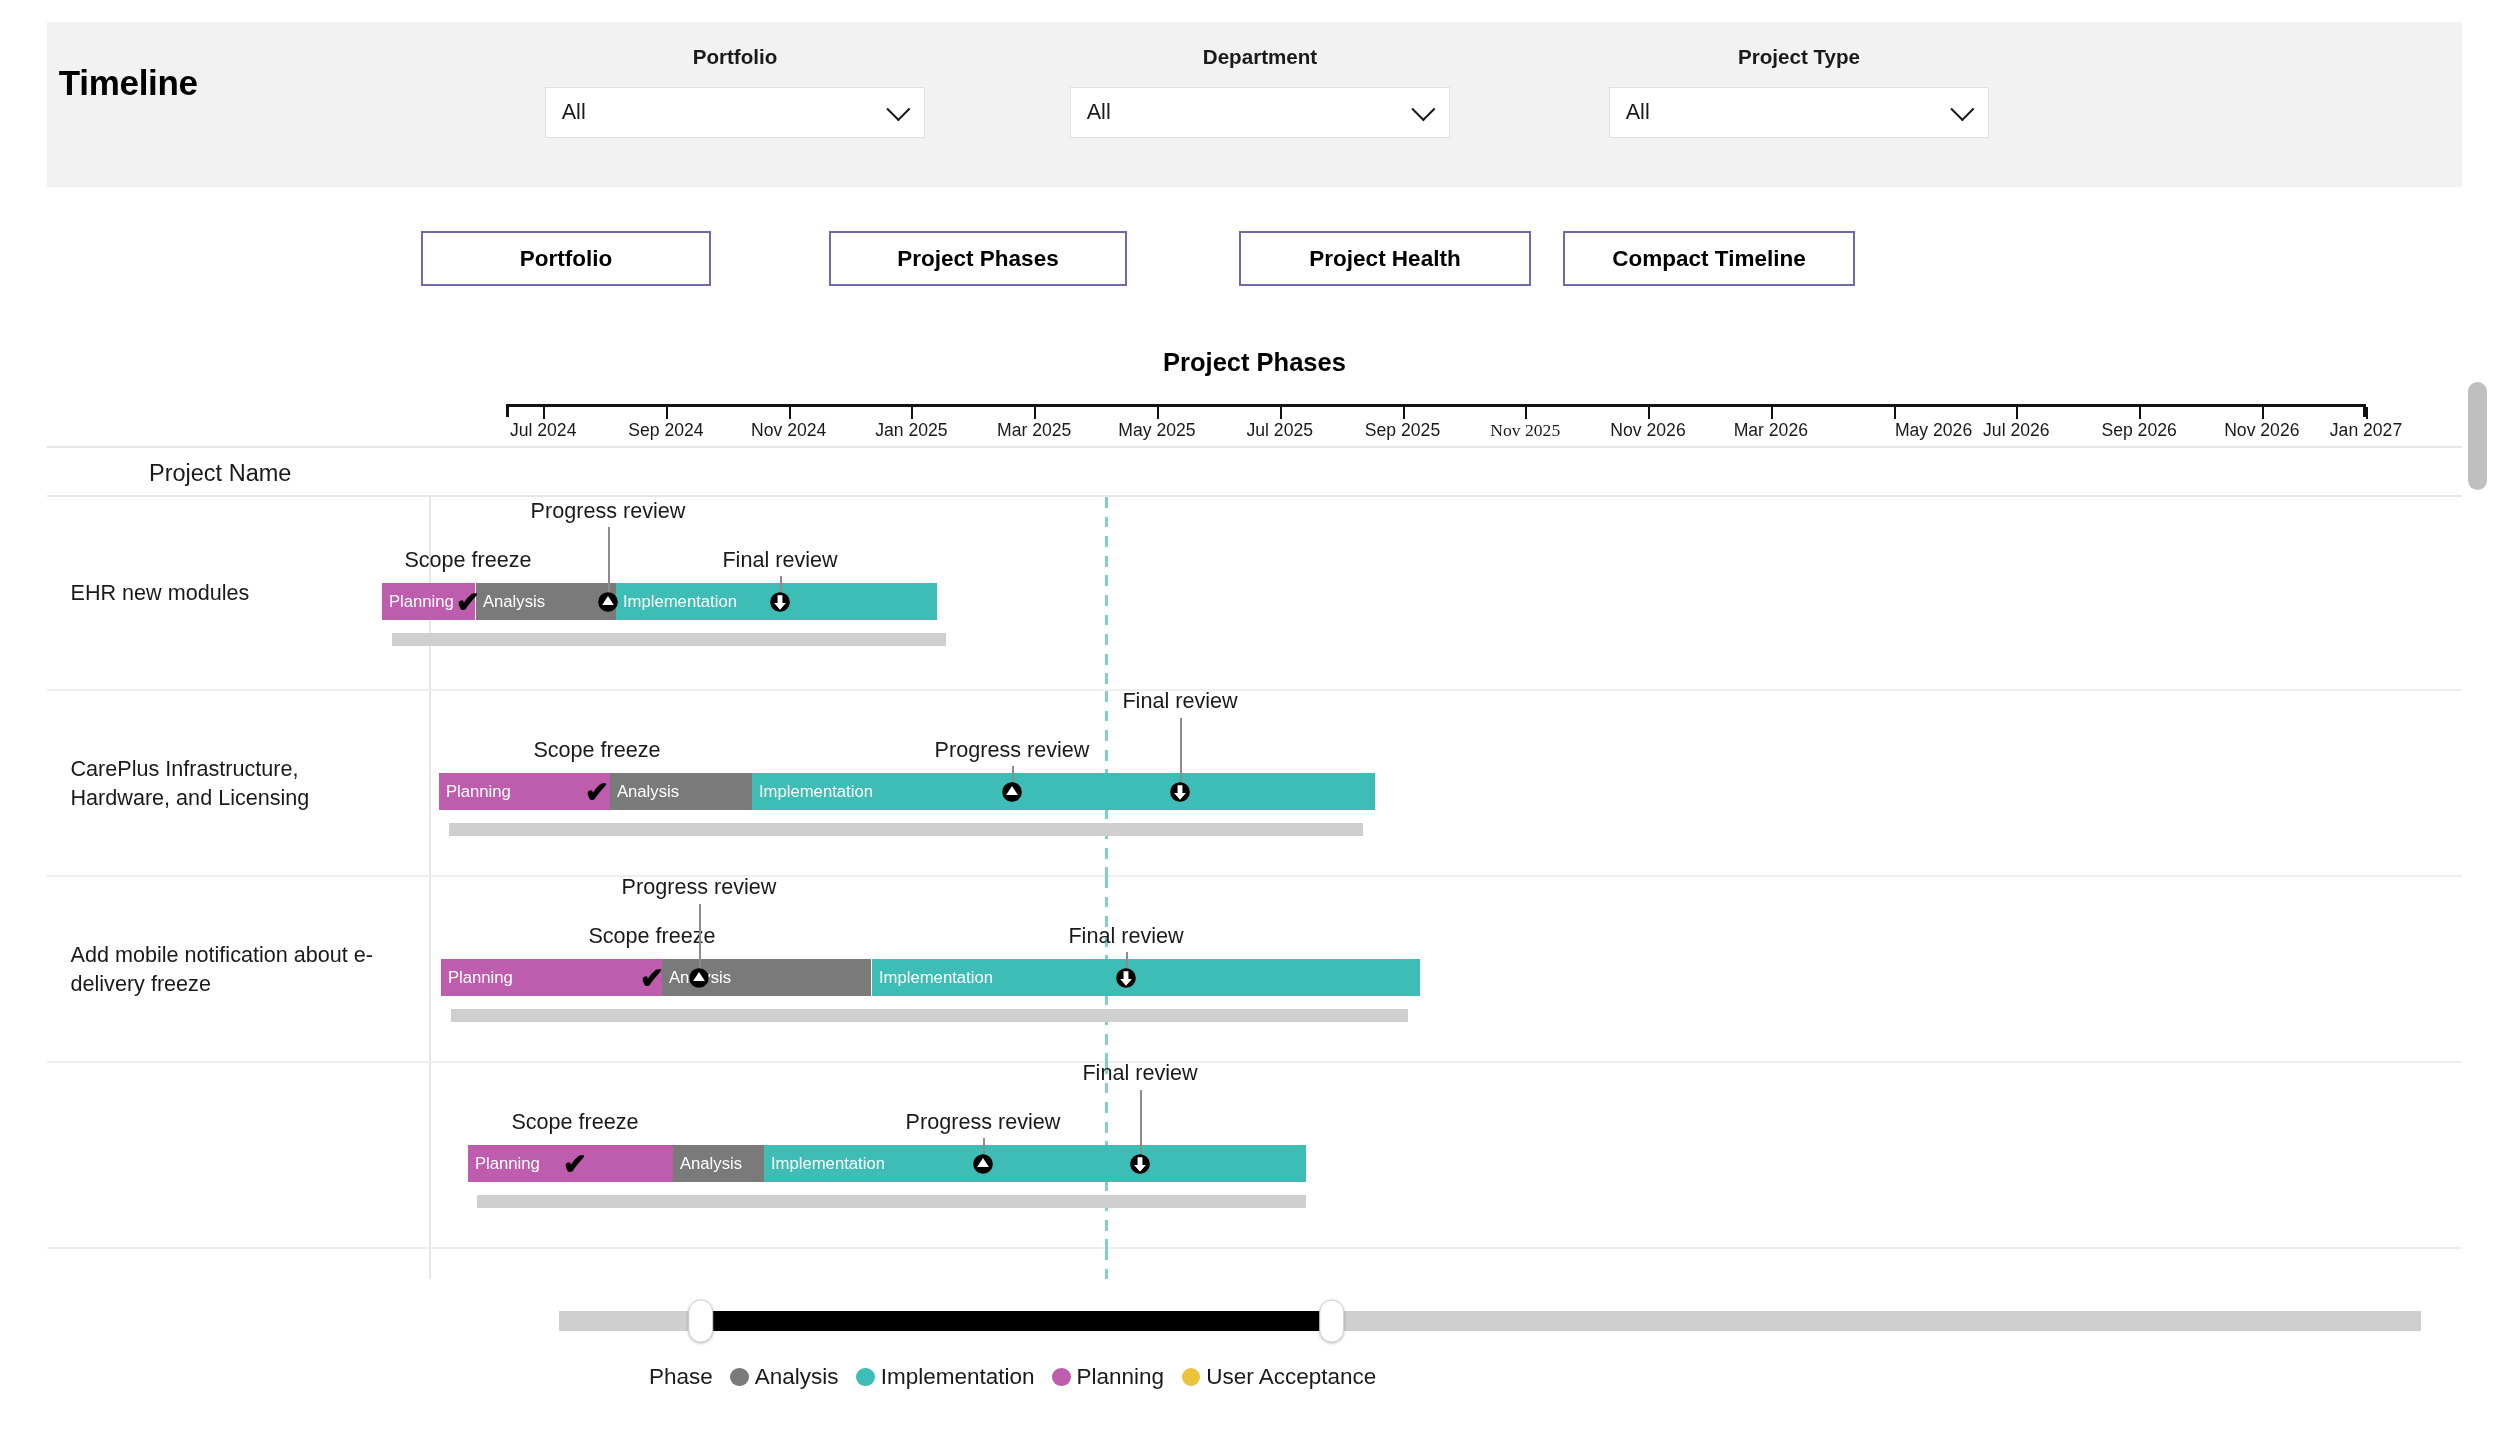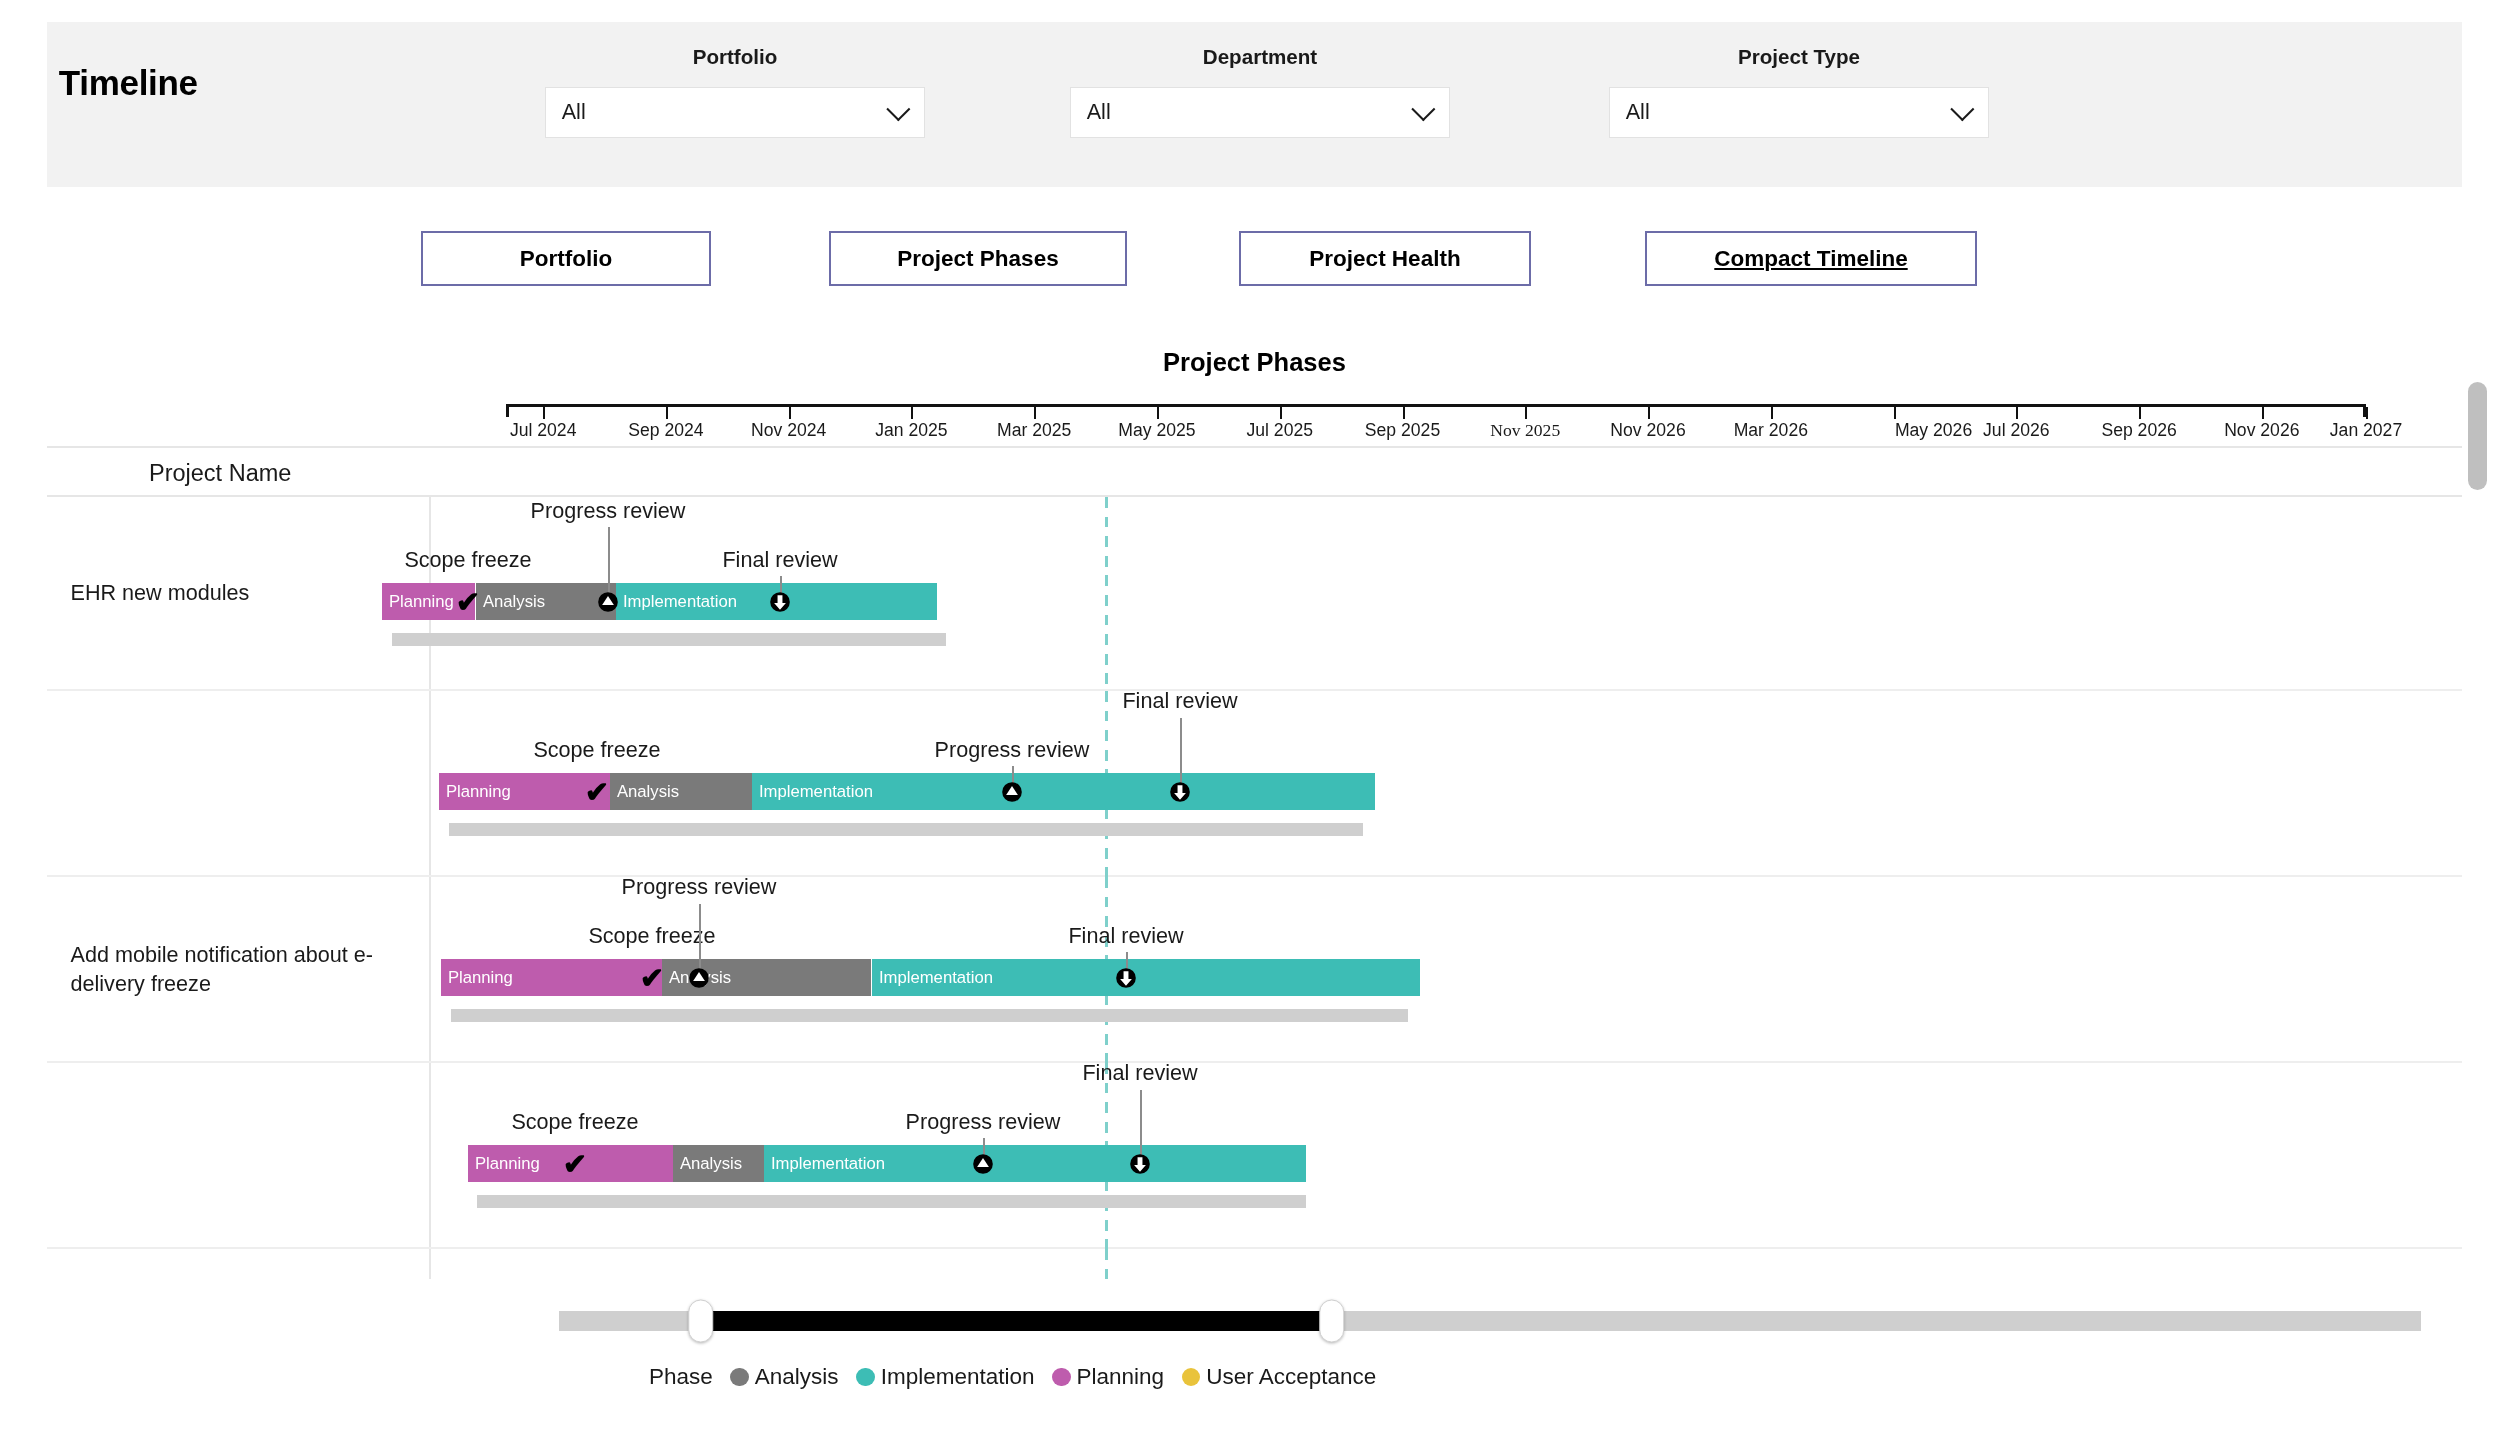--- a/index.html
+++ b/index.html
@@ -207,21 +207,21 @@
     <div class="filter-select">
       <span class="filter-value">All</span>
       <span class="chev"></span>
     </div>
   </div>
 </div>
 
 <div class="nav-btn" style="left:421px; top:231px; width:290px;">Portfolio</div>
 <div class="nav-btn" style="left:829px; top:231px; width:298px;">Project Phases</div>
 <div class="nav-btn" style="left:1239px;top:231px; width:292px;">Project Health</div>
-<div class="nav-btn" style="left:1645px;top:231px; width:332px;text-decoration:underline;">Compact Timeline</div>
+<div class="nav-btn" style="left:1563px;top:231px; width:292px;">Compact Timeline</div>
 
 <div class="chart-title">Project Phases</div>
 
 <div class="axis-wrap">
   <div class="axis-line"></div>
   <div class="axis-cap" style="left:0;"></div>
   <div class="axis-cap" style="right:0;"></div>
   <div id="axis-ticks">
       <div class="tick" style="left: 2%;"></div>
       <div class="tick-label" style="left: 2%;">Jul 2024</div>
@@ -288,20 +288,21 @@
           </svg></div>
         <div class="ms-text" style="left: 733px; top: 50px;">Final review</div>
         <div class="ms-line" style="left: 733px; top: 79px; height: 23.5px;"></div>
         <div class="ms-icon" style="left: 733px; top: 105px;"><svg viewBox="0 0 26 26" width="25.5" height="25.5">
             <circle cx="13" cy="13" r="10" fill="#000"></circle>
             <path d="M10.5 6 h5 v8 h3.5 L13 21 L7 14 h3.5 Z" fill="#fff"></path>
           </svg></div>
       </div>
     </div>
     <div class="row" style="height: 186px;">
+      <div class="row-name">CarePlus Infrastructure, Hardware, and Licensing</div>
       <div class="row-divider"></div>
       <div class="lane">
         <div class="today-line" style="left: 1058px; top: 0px; height: 186px;"></div>
         <div class="bar-shadow" style="left: 402px; width: 914px; top: 132px;"></div>
         <div class="seg" style="left: 392px; width: 171px; top: 82px; background: rgb(190, 92, 173);">
           <span class="seg-label">Planning</span>
         </div>
         <div class="seg" style="left: 563px; width: 142px; top: 82px; background: rgb(122, 122, 122);">
           <span class="seg-label">Analysis</span>
         </div>

